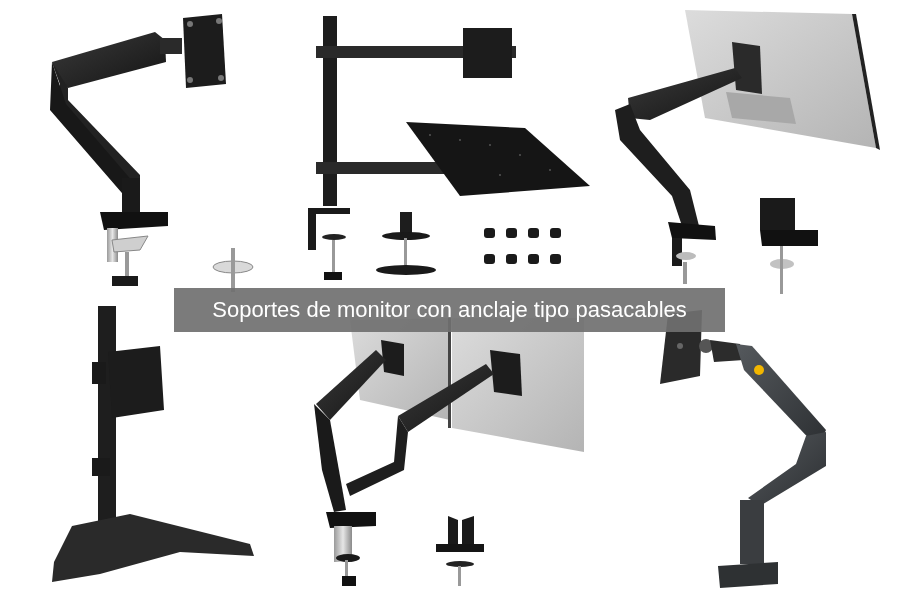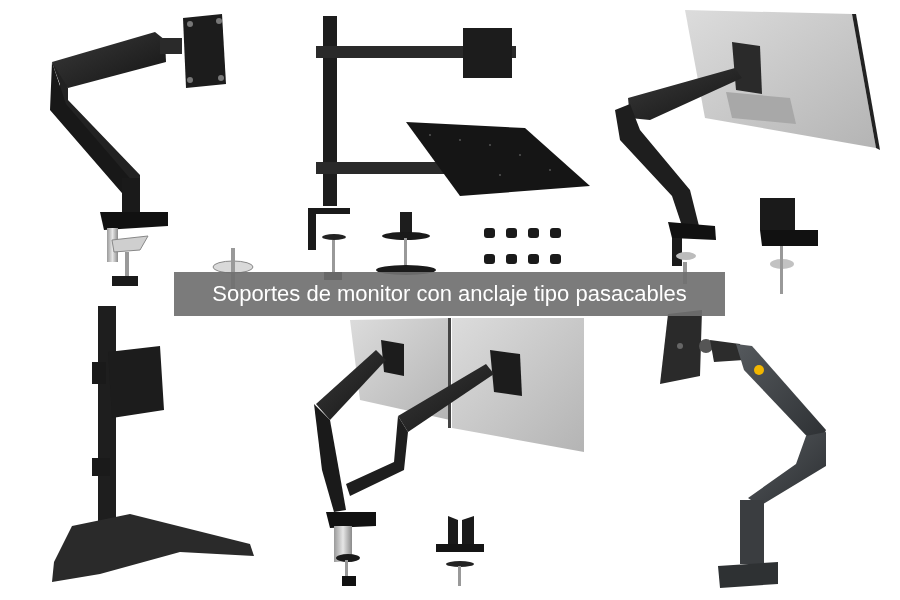--- a/index.html
+++ b/index.html
@@ -1,19 +1,19 @@
 <!DOCTYPE html>
 <html><head>
 <meta charset="utf-8">
 <style>
   html, body { margin: 0; padding: 0; }
   body { width: 900px; height: 600px; background: #ffffff; position: relative; overflow: hidden; font-family: "Liberation Sans", sans-serif; }
   .canvas { position: absolute; left: 0; top: 0; width: 900px; height: 600px; }
   .caption {
-    position: absolute; left: 174px; top: 272px; width: 551px; height: 44px;
+    position: absolute; left: 174px; top: 288px; width: 551px; height: 44px;
     background: rgba(112,112,112,0.92);
     color: #ffffff; font-size: 22px; line-height: 44px; text-align: center;
     white-space: nowrap; letter-spacing: 0px;
   }
 </style>
 </head>
 <body>
 
 <svg class="canvas" viewBox="0 0 900 600" xmlns="http://www.w3.org/2000/svg">
   <defs>

